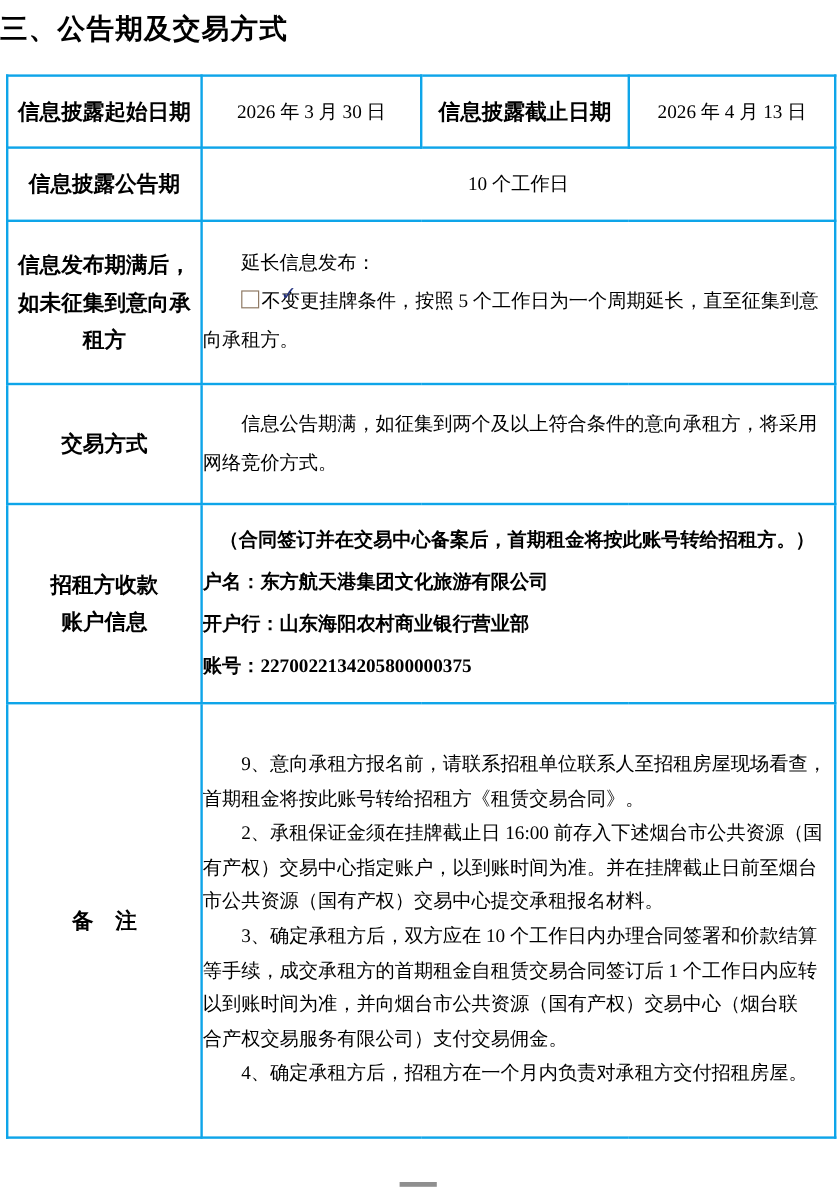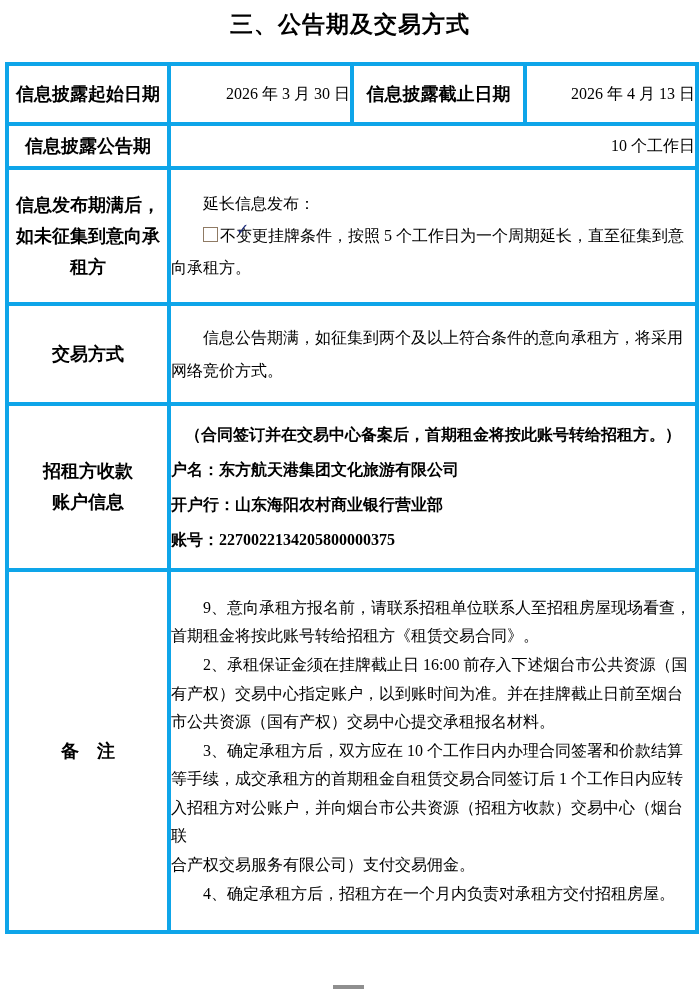--- a/index.html
+++ b/index.html
@@ -2,35 +2,35 @@
 <html><head>
 <meta charset="utf-8">
 <style>
   html,body{margin:0;padding:0;}
   body{
     width:700px;height:989px;position:relative;background:#ffffff;
     font-family:"Liberation Serif","DejaVu Serif",serif;color:#000;
     overflow:hidden;
   }
   .doc-title{
-    position:absolute;top:9px;left:0;width:700px;text-align:center;
+    position:absolute;top:9px;left:0;width:700px;text-align:left;
     font-size:23px;font-weight:bold;letter-spacing:1px;
   }
   table.doc-table{
     position:absolute;left:5px;top:62px;width:690px;
     border-collapse:collapse;table-layout:fixed;
   }
   .doc-table td{
-    border:4px solid #0ea5e9;padding:0;vertical-align:middle;box-sizing:border-box;
+    border:2px solid #0ea5e9;padding:0;vertical-align:middle;box-sizing:border-box;
   }
   .label-cell{
     font-weight:bold;text-align:center;font-size:18px;line-height:31px;
   }
   .value-cell{
-    text-align:right;font-size:16px;
+    text-align:center;font-size:16px;
   }
   .content-cell{font-size:16px;text-align:left;}
   
   .r3-content{padding:0 6px;line-height:32px;}
   .r3-content p{margin:0;}
   .p-indent{text-indent:2em;}
   .checkbox{
     display:inline-block;width:13px;height:13px;border:1px solid #8f7a64;
     position:relative;vertical-align:-1px;margin-right:2px;background:#fff;
   }
@@ -65,21 +65,21 @@
       <col style="width:173px">
       <col style="width:172px">
   </colgroup>
   <tbody>
       <tr style="height:60px;">
     <td class="label-cell">信息披露起始日期</td>
     <td class="value-cell">2026 年 3 月 30 日</td>
     <td class="label-cell">信息披露截止日期</td>
     <td class="value-cell">2026 年 4 月 13 日</td>
   </tr>
-  <tr style="height:44px;">
+  <tr style="height:61px;">
     <td class="label-cell">信息披露公告期</td>
     <td class="value-cell" colspan="3">10 个工作日</td>
   </tr>
   <tr style="height:136px;">
     <td class="label-cell">
       <div>信息发布期满后，</div>
       <div>如未征集到意向承</div>
       <div>租方</div>
     </td>
     <td class="content-cell r3-content" colspan="3">
@@ -115,21 +115,21 @@
         <span class="cont-line">首期租金将按此账号转给招租方《租赁交易合同》。</span>
       </p>
       <p>
         <span class="cont-line p-indent">2、承租保证金须在挂牌截止日 16:00 前存入下述烟台市公共资源（国</span>
         <span class="cont-line">有产权）交易中心指定账户，以到账时间为准。并在挂牌截止日前至烟台</span>
         <span class="cont-line">市公共资源（国有产权）交易中心提交承租报名材料。</span>
       </p>
       <p>
         <span class="cont-line p-indent">3、确定承租方后，双方应在 10 个工作日内办理合同签署和价款结算</span>
         <span class="cont-line">等手续，成交承租方的首期租金自租赁交易合同签订后 1 个工作日内应转</span>
-        <span class="cont-line">入招租方对公账户，并向烟台市公共资源（招租方收款）交易中心（烟台联</span>
+        <span class="cont-line">以到账时间为准，并向烟台市公共资源（国有产权）交易中心（烟台联</span>
         <span class="cont-line">合产权交易服务有限公司）支付交易佣金。</span>
       </p>
       <p>
         <span class="cont-line p-indent">4、确定承租方后，招租方在一个月内负责对承租方交付招租房屋。</span>
       </p>
     </td>
   </tr>
 </tbody>
   </table>
 

